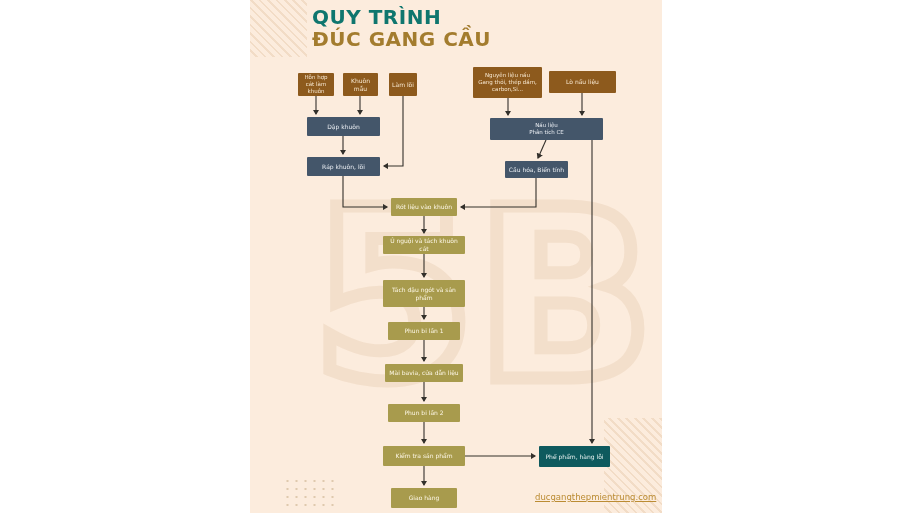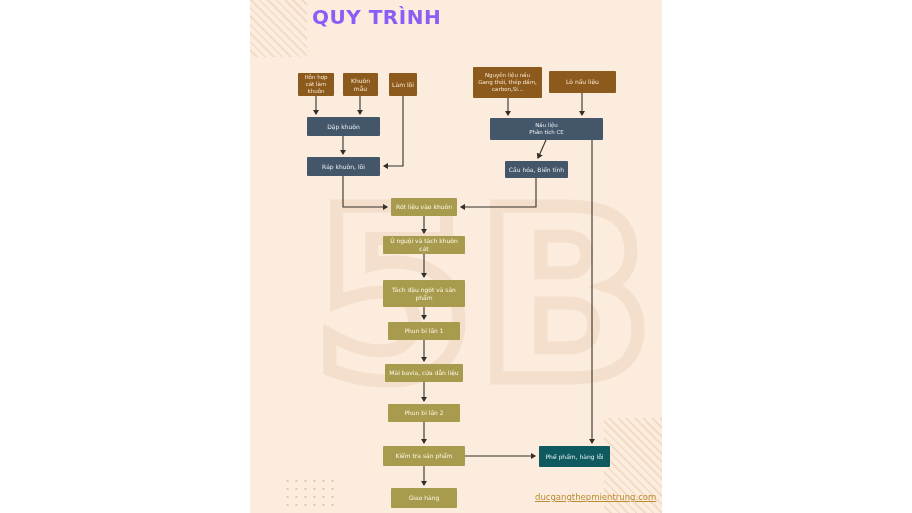--- a/index.html
+++ b/index.html
@@ -13,21 +13,21 @@
   .stripes-tl { position:absolute; left:250px; top:0; width:57px; height:57px;
     background:repeating-linear-gradient(45deg, transparent 0 4px, #f2dcc6 4px 6px); }
   .stripes-br { position:absolute; left:604px; top:418px; width:58px; height:95px;
     background:repeating-linear-gradient(45deg, transparent 0 4px, #f2dcc6 4px 6px); }
   .dots { position:absolute; left:283px; top:477px; width:52px; height:34px;
     background-image:radial-gradient(#dfc9ae 1px, transparent 1.3px); background-size:9px 8px; }
   .watermark { position:absolute; left:318px; top:168px; opacity:0.85; }
 
   
   .title { position:absolute; left:312px; top:6px; line-height:1.1; letter-spacing:0.5px; }
-  .title .l1 { font-size:20px; font-weight:bold; color:#8b5cf6; margin:0; }
+  .title .l1 { font-size:20px; font-weight:bold; color:#0f766e; margin:0; }
   .title .l2 { font-size:20px; font-weight:bold; color:#a37c2e; margin:0; }
 
   
   .node { position:absolute; display:flex; flex-direction:column; align-items:center; justify-content:center;
     text-align:center; line-height:1.3; padding:1px 2px; box-sizing:border-box; font-size:6px; border-radius:1px; }
   .brown { background:#8d5a1d; color:#f7e7cf; }
   .slate { background:#44566a; color:#e9edf2; }
   .olive { background:#a89b4d; color:#fdf7e6; }
   .tealbox { background:#0e5a5e; color:#e8f2f1; }
   .tiny { font-size:5.5px; }
@@ -44,20 +44,21 @@
   <div class="stripes-tl"></div>
   <div class="stripes-br"></div>
   <div class="dots"></div>
 
   <svg class="watermark" width="330" height="270" viewBox="0 0 330 270">
     <text x="165" y="210" text-anchor="middle" font-family="DejaVu Sans, sans-serif" font-weight="bold" font-size="235" fill="none" stroke="#f2ddc8" stroke-width="13">5B</text>
   </svg>
 
   <div class="title">
     <div class="l1">QUY TRÌNH</div>
+    <div class="l2">ĐÚC GANG CẦU</div>
   </div>
 
   <svg class="connectors" width="912" height="513" viewBox="0 0 912 513">
     <defs>
       <marker id="ah" markerWidth="6" markerHeight="6" refX="4" refY="3" orient="auto">
         <path d="M0,0 L5,3 L0,6 z" fill="#33302b"></path>
       </marker>
     </defs>
     <g stroke="#33302b" stroke-width="1.1" fill="none">
       <path d="M316 96 V114" marker-end="url(#ah)"></path>

